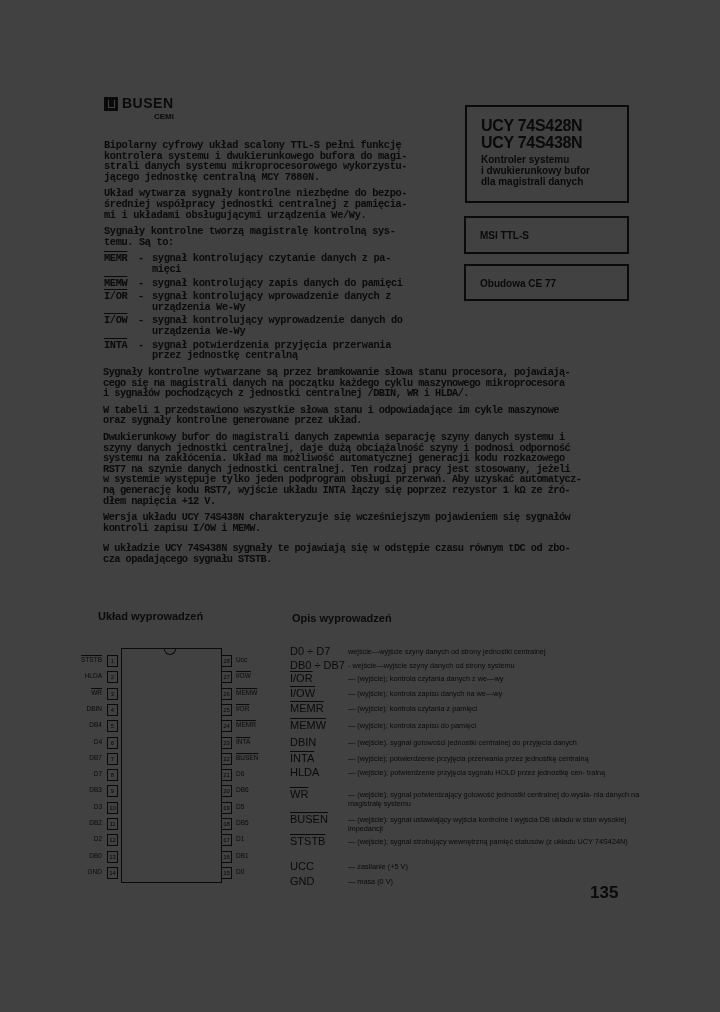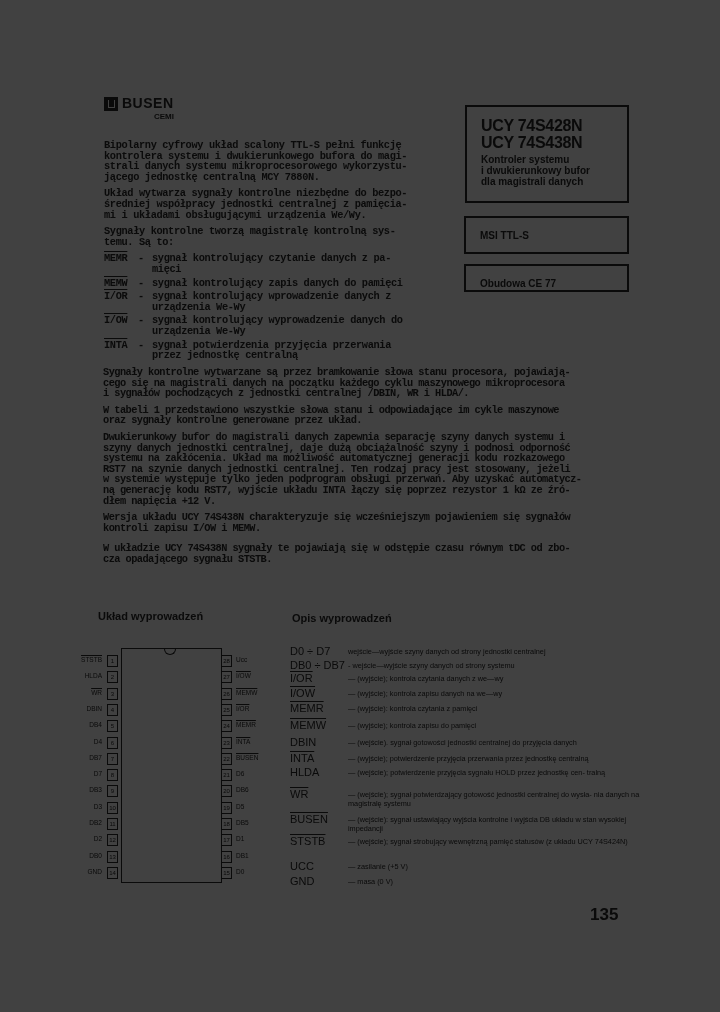--- a/index.html
+++ b/index.html
@@ -26,21 +26,21 @@
   .box-sub { font-size:10px; line-height:11px; font-weight:bold; }
   .sans-small { font-family:"Liberation Sans", sans-serif; font-size:11px; line-height:9px; }
   .chip { left:121px; top:648px; width:99px; height:233px; border:1px solid #0a0a0a; border-right-width:1.5px; }
   .notch { position:absolute; left:42px; top:-1px; width:10px; height:6px; border:1px solid #0a0a0a; border-top:none; border-radius:0 0 6px 6px; }
   .pin-l, .pin-r { position:absolute; width:9px; height:10px; border:1px solid #0a0a0a; font-size:6px; text-align:center; line-height:10px; font-family:"Liberation Sans", sans-serif; }
   .lbl-l, .lbl-r { position:absolute; font-family:"Liberation Sans", sans-serif; font-size:6.5px; line-height:10px; white-space:nowrap; }
   .lbl-l { text-align:right; width:30px; }
   .desc-row { position:absolute; left:290px; display:flex; font-family:"Liberation Sans", sans-serif; font-size:7.3px; line-height:9px; }
   .desc-key { width:58px; font-size:11px; flex:none; }
   .desc-val { width:300px; }
-  .page-num { left:590px; top:905px; font-family:"Liberation Sans", sans-serif; font-weight:bold; font-size:17px; }
+  .page-num { left:590px; top:883px; font-family:"Liberation Sans", sans-serif; font-weight:bold; font-size:17px; }
 </style>
 </head>
 <body>
 
 <div class="abs logo">
   <div class="logo-mark"></div>
   <div>
     <div class="logo-text">BUSEN</div>
   </div>
 </div>
@@ -55,21 +55,21 @@
     <div class="box-sub">Kontroler systemu</div>
     <div class="box-sub">i dwukierunkowy bufor</div>
     <div class="box-sub">dla magistrali danych</div>
   </div>
 </div>
 
 <div class="abs box" style="left:464px; top:216px; width:165px; height:38px; padding:12px 0 0 14px; box-sizing:border-box;">
   <div class="box-sub" style="font-size:10px">MSI TTL-S</div>
 </div>
 
-<div class="abs box" style="left:464px; top:264px; width:165px; height:28px; padding:12px 0 0 14px; box-sizing:border-box;">
+<div class="abs box" style="left:464px; top:264px; width:165px; height:37px; padding:12px 0 0 14px; box-sizing:border-box;">
   <div class="box-sub" style="font-size:10px">Obudowa CE 77</div>
 </div>
 
 <div class="abs tw" style="left:104px; top:140px; width:330px;">
   <div class="para">
     <div>Bipolarny cyfrowy układ scalony TTL-S pełni funkcję</div>
     <div>kontrolera systemu i dwukierunkowego bufora do magi-</div>
     <div>strali danych systemu mikroprocesorowego wykorzystu-</div>
     <div>jącego jednostkę centralną MCY 7880N.</div>
   </div>

